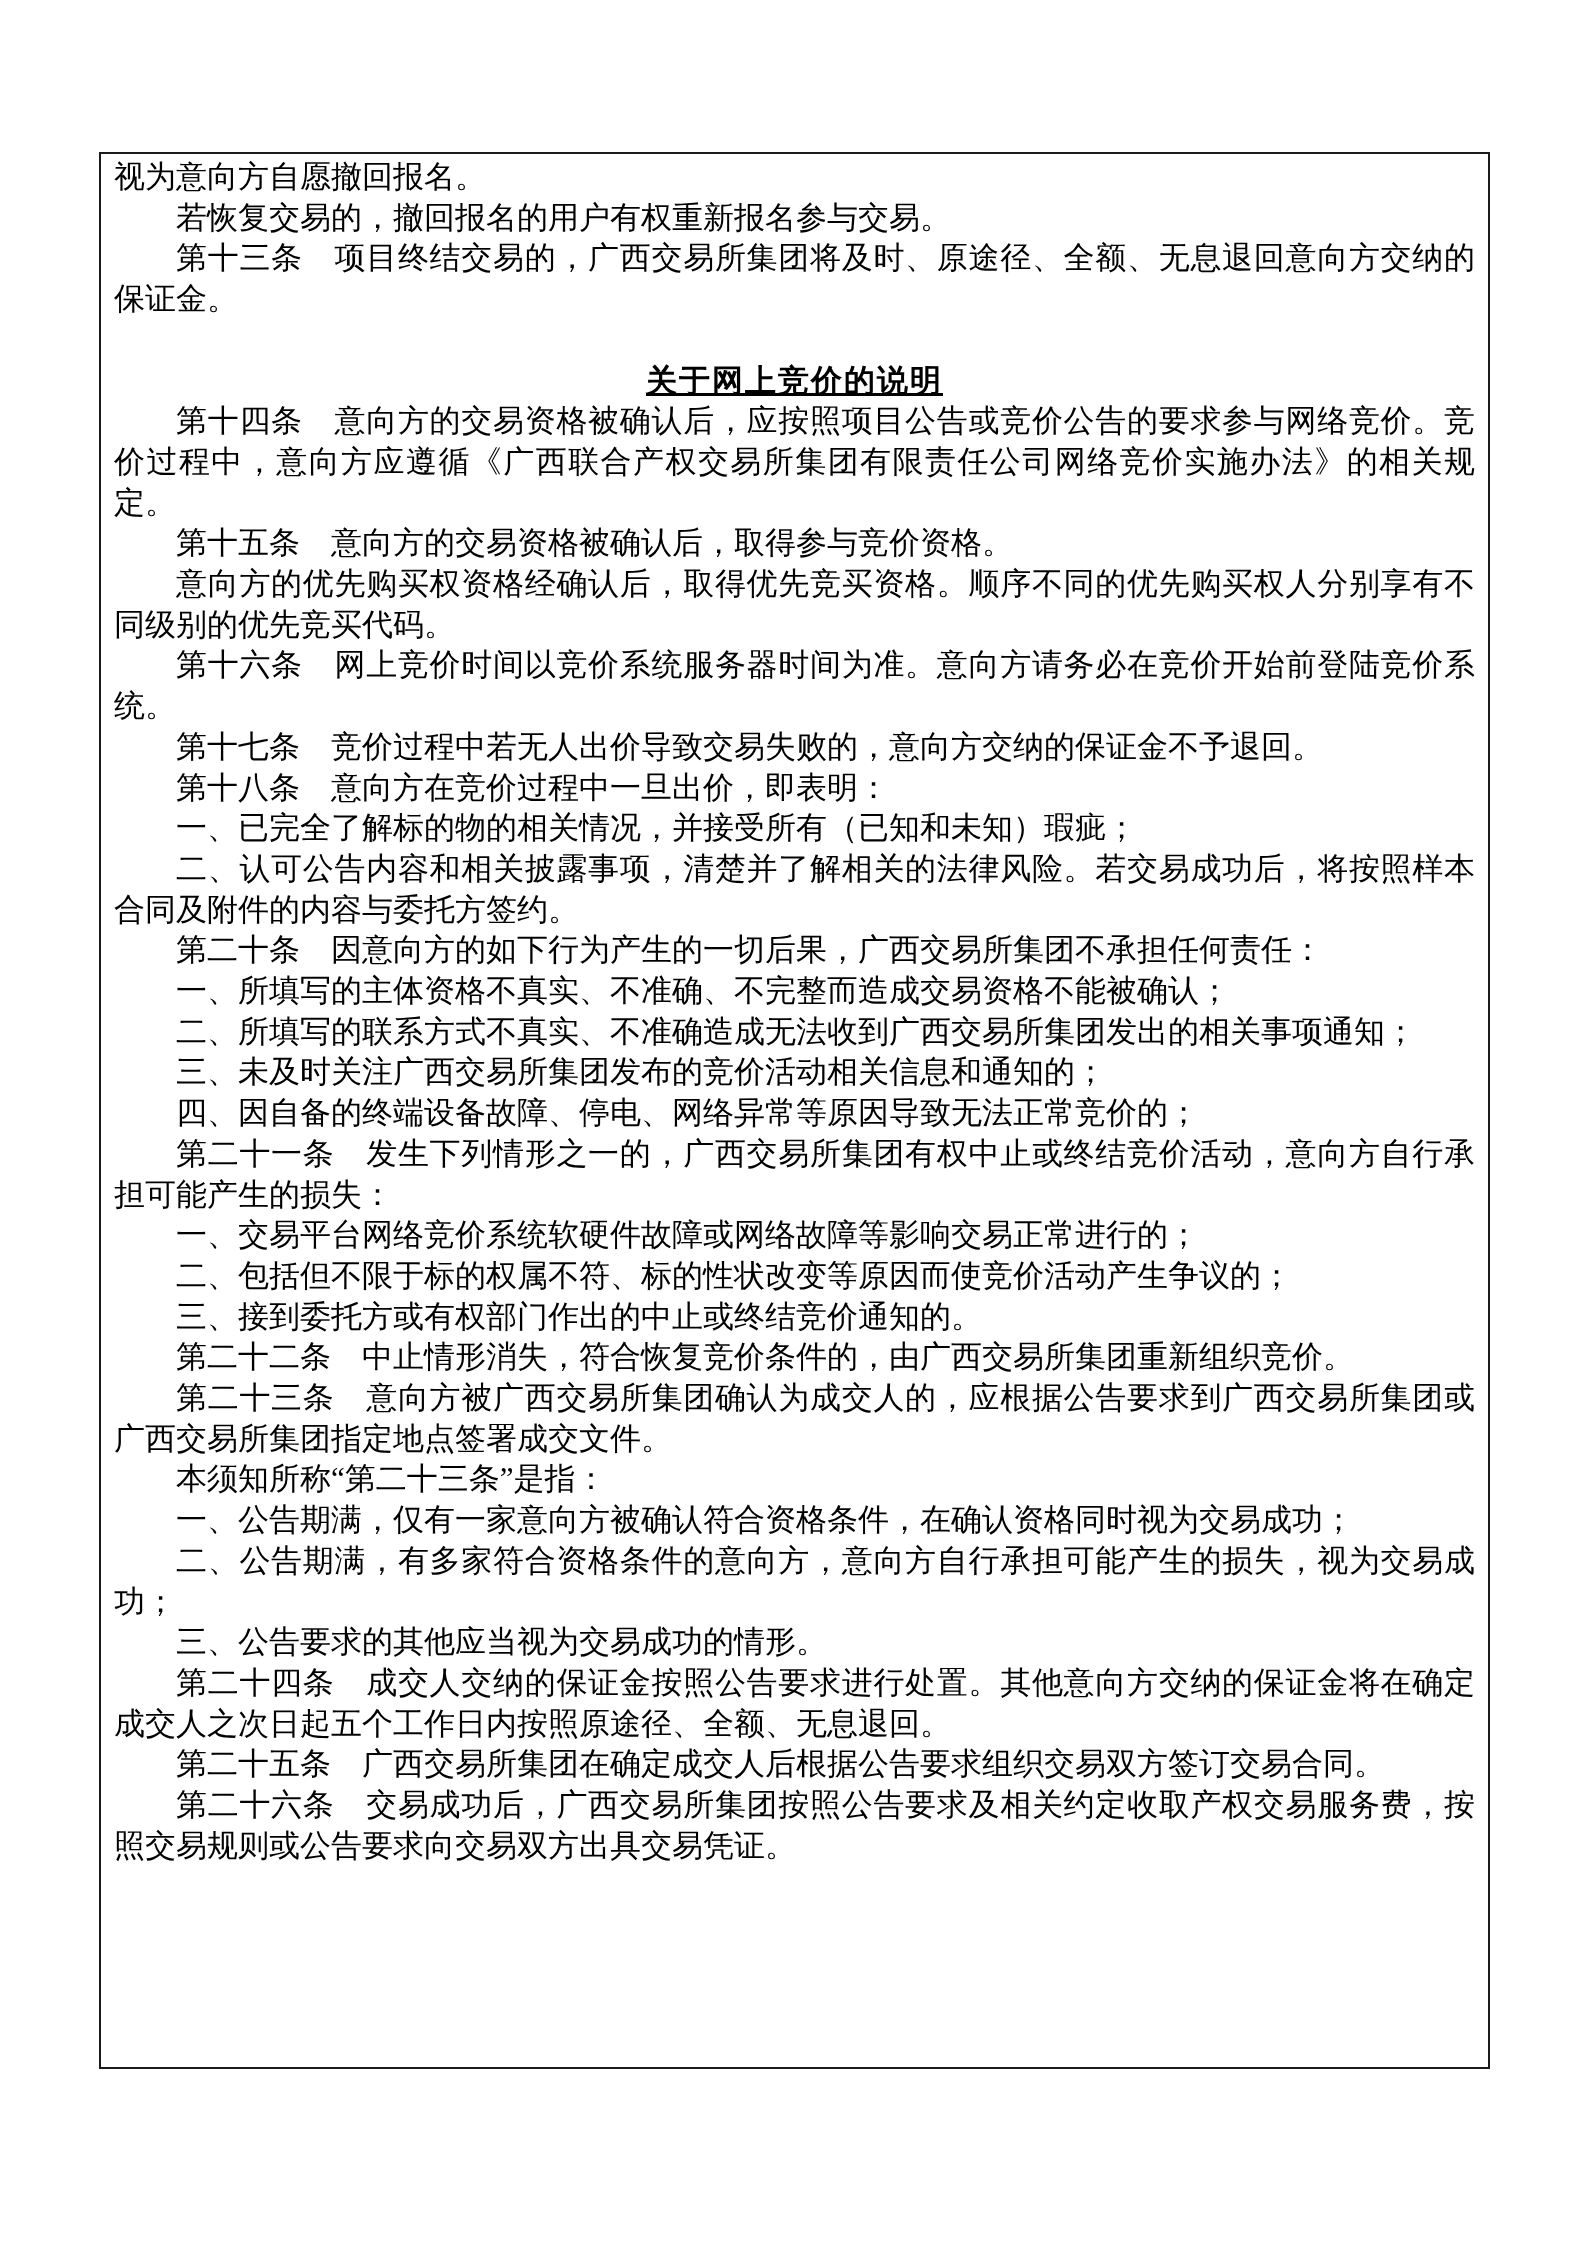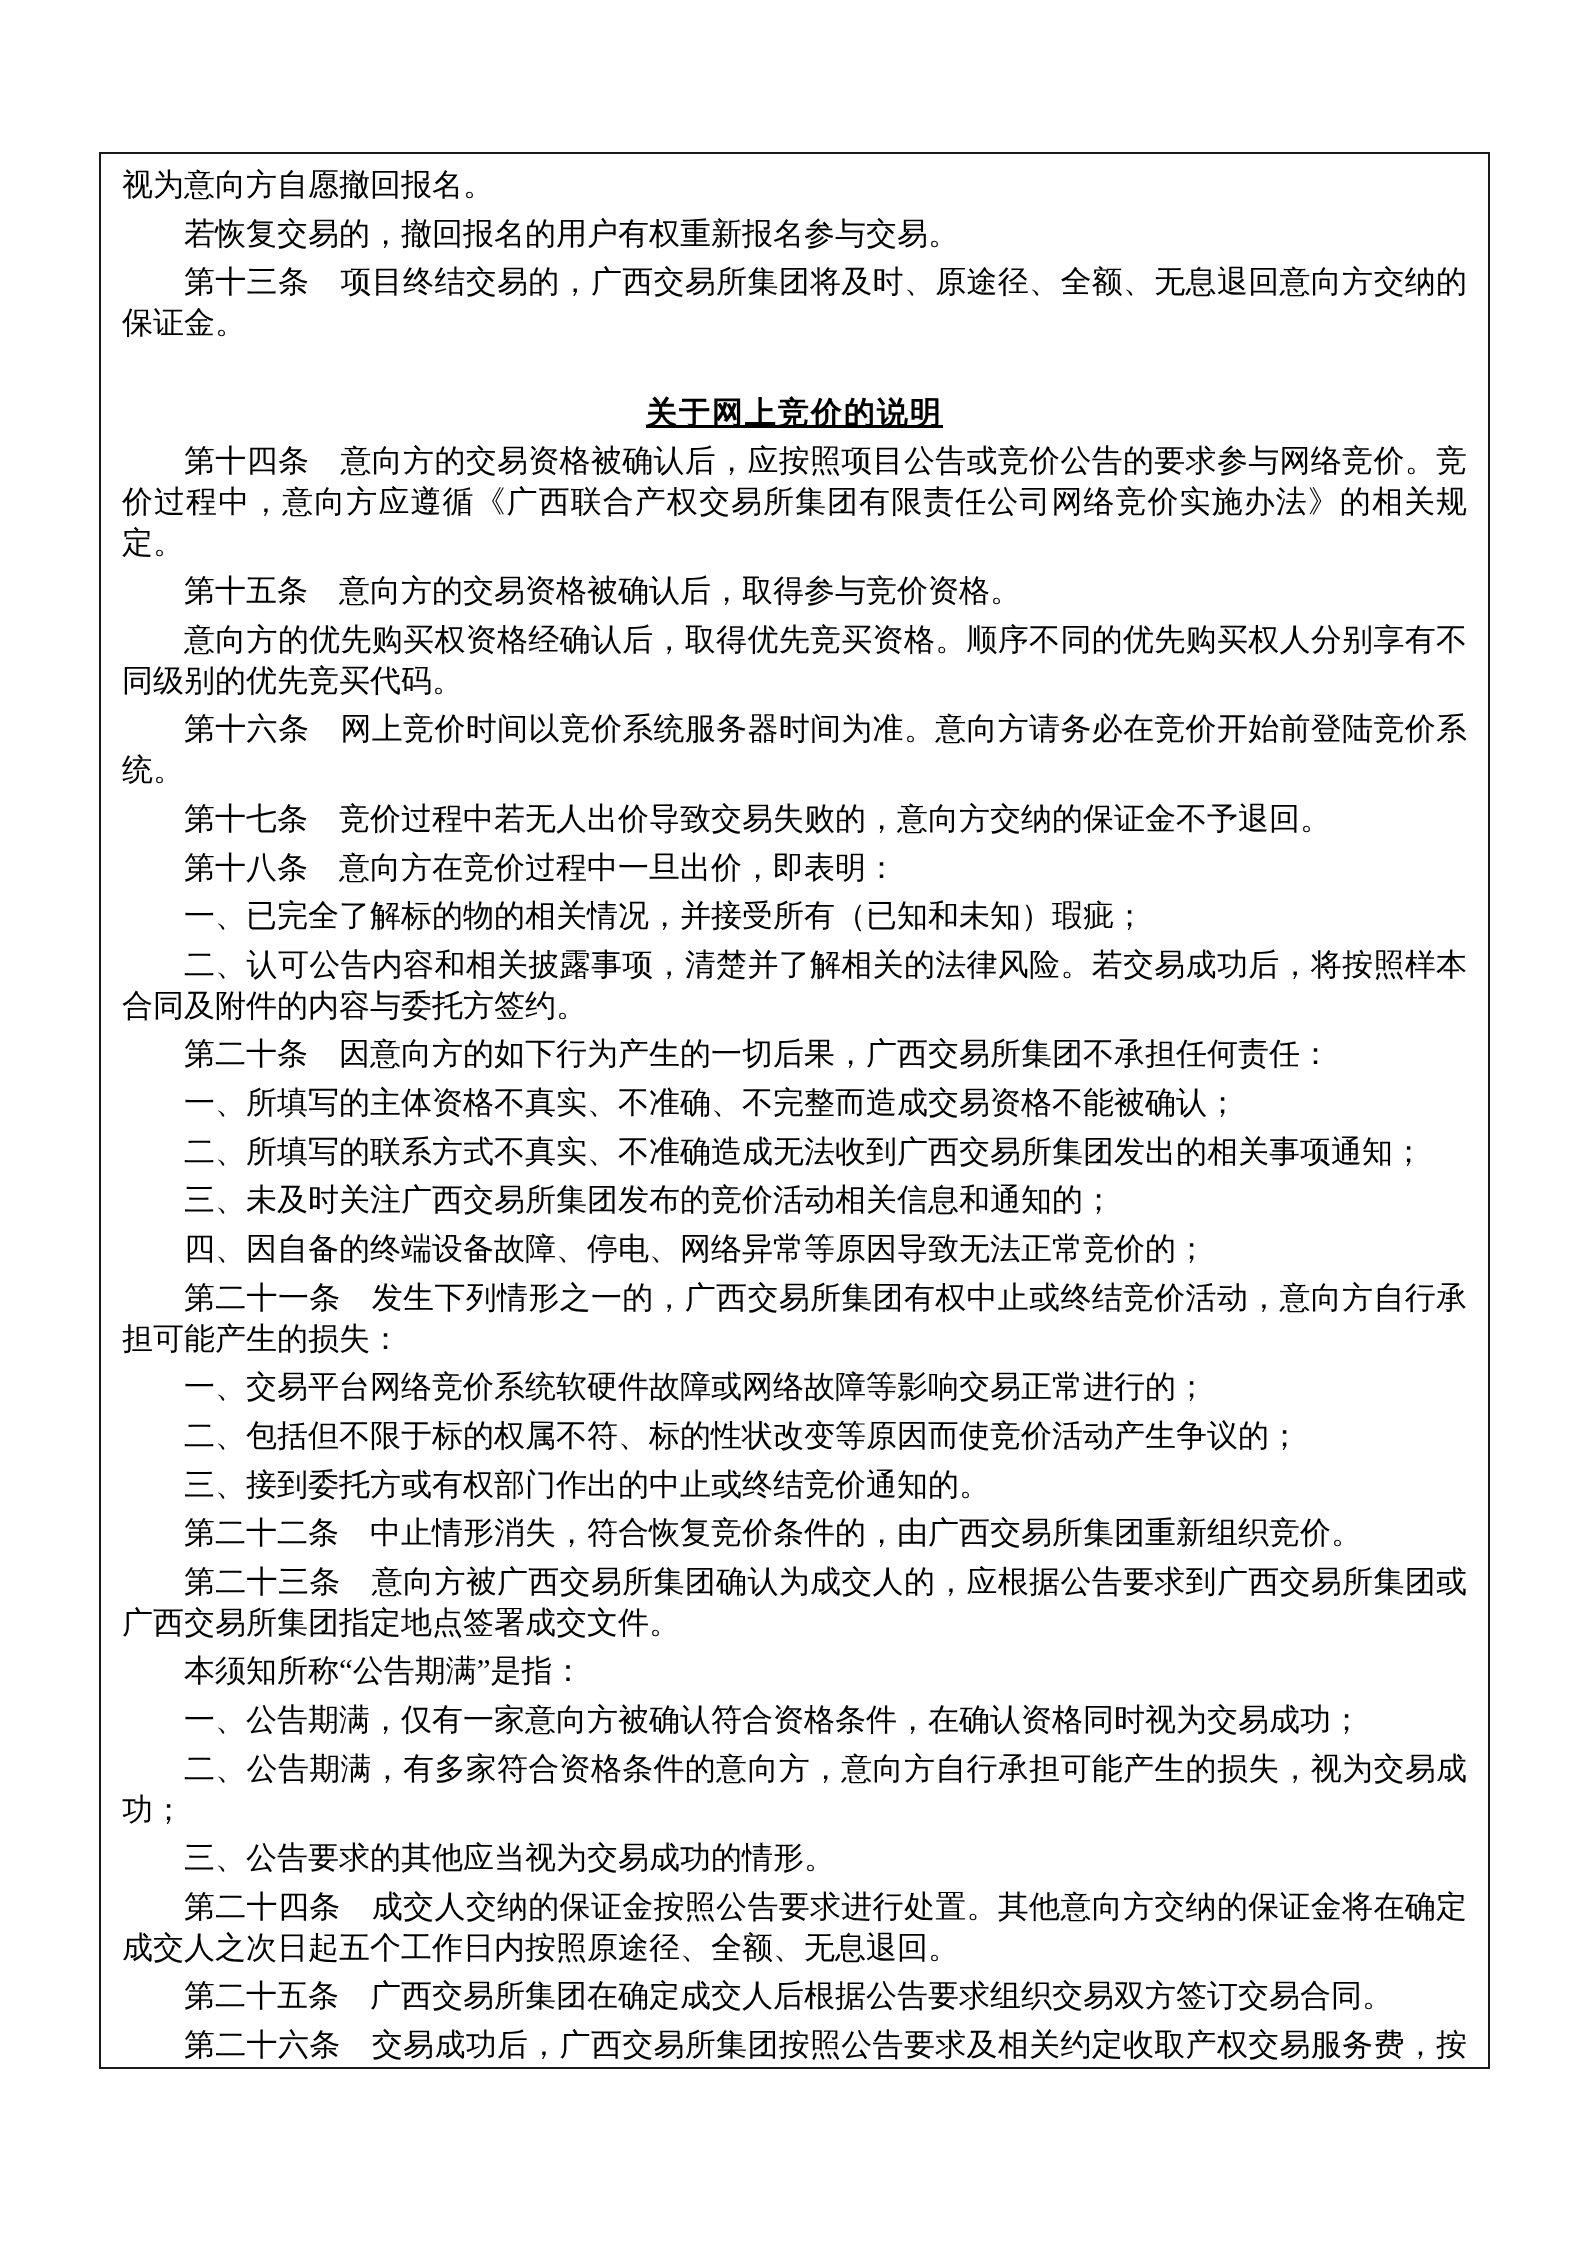--- a/index.html
+++ b/index.html
@@ -28,21 +28,21 @@
   .doc-body {
     padding: 3px 13px 0 13px;
     font-size: 31px;
     line-height: 40.7px;
     color: #000000;
   }
   .para {
     text-align: justify;
     text-justify: inter-ideograph;
     text-indent: 2em;
-    margin: 8px;
+    margin: 0;
   }
   .para.cont {
     text-indent: 0;
   }
   .heading {
     text-align: center;
     font-weight: bold;
     letter-spacing: 2px;
     margin: 0;
     text-decoration: underline;
@@ -73,21 +73,21 @@
       <div class="para">一、所填写的主体资格不真实、不准确、不完整而造成交易资格不能被确认；</div>
       <div class="para">二、所填写的联系方式不真实、不准确造成无法收到广西交易所集团发出的相关事项通知；</div>
       <div class="para">三、未及时关注广西交易所集团发布的竞价活动相关信息和通知的；</div>
       <div class="para">四、因自备的终端设备故障、停电、网络异常等原因导致无法正常竞价的；</div>
       <div class="para">第二十一条　发生下列情形之一的，广西交易所集团有权中止或终结竞价活动，意向方自行承担可能产生的损失：</div>
       <div class="para">一、交易平台网络竞价系统软硬件故障或网络故障等影响交易正常进行的；</div>
       <div class="para">二、包括但不限于标的权属不符、标的性状改变等原因而使竞价活动产生争议的；</div>
       <div class="para">三、接到委托方或有权部门作出的中止或终结竞价通知的。</div>
       <div class="para">第二十二条　中止情形消失，符合恢复竞价条件的，由广西交易所集团重新组织竞价。</div>
       <div class="para">第二十三条　意向方被广西交易所集团确认为成交人的，应根据公告要求到广西交易所集团或广西交易所集团指定地点签署成交文件。</div>
-      <div class="para">本须知所称“公告期满”是指：</div>
+      <div class="para">本须知所称“第二十三条”是指：</div>
       <div class="para">一、公告期满，仅有一家意向方被确认符合资格条件，在确认资格同时视为交易成功；</div>
       <div class="para">二、公告期满，有多家符合资格条件的意向方，意向方自行承担可能产生的损失，视为交易成功；</div>
       <div class="para">三、公告要求的其他应当视为交易成功的情形。</div>
       <div class="para">第二十四条　成交人交纳的保证金按照公告要求进行处置。其他意向方交纳的保证金将在确定成交人之次日起五个工作日内按照原途径、全额、无息退回。</div>
       <div class="para">第二十五条　广西交易所集团在确定成交人后根据公告要求组织交易双方签订交易合同。</div>
       <div class="para">第二十六条　交易成功后，广西交易所集团按照公告要求及相关约定收取产权交易服务费，按照交易规则或公告要求向交易双方出具交易凭证。</div>
     </div>
 </div>
 
 </body></html>

